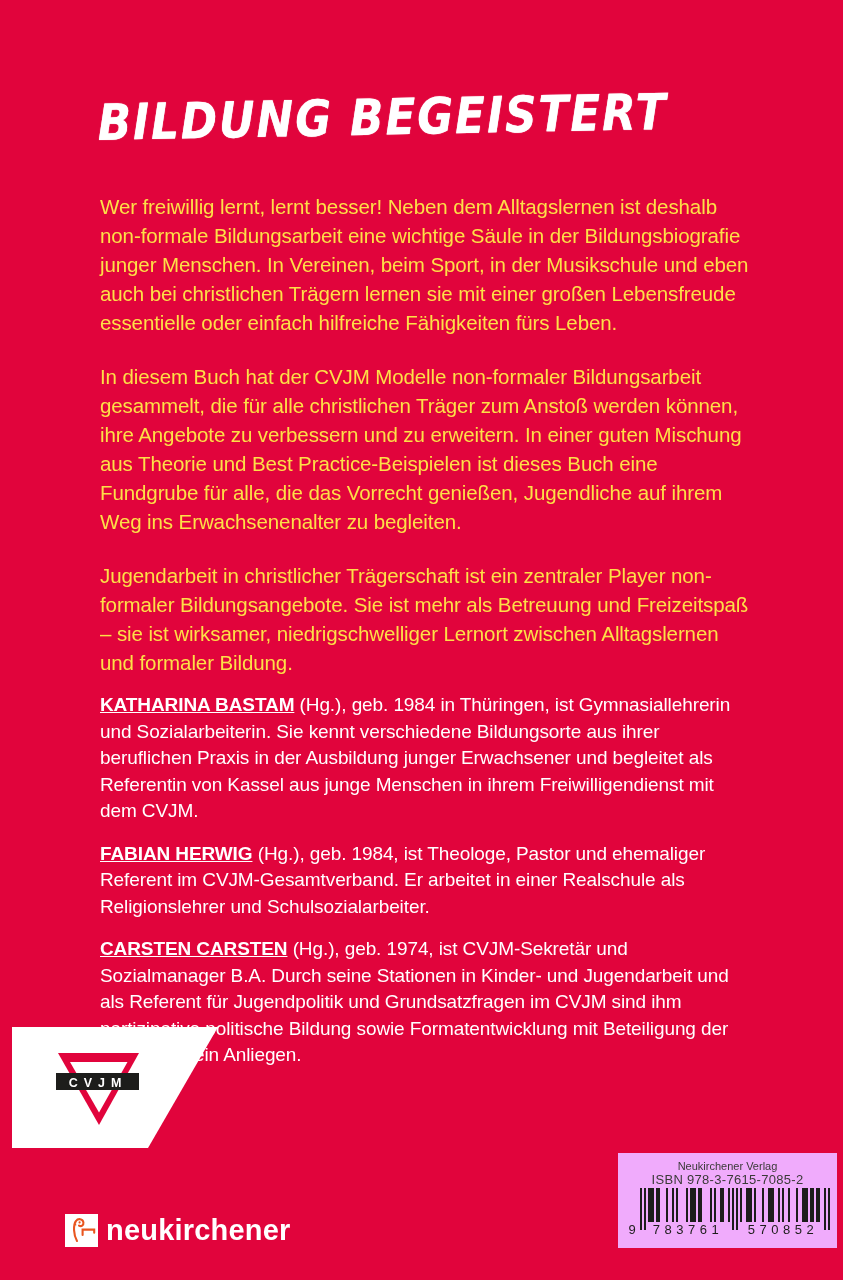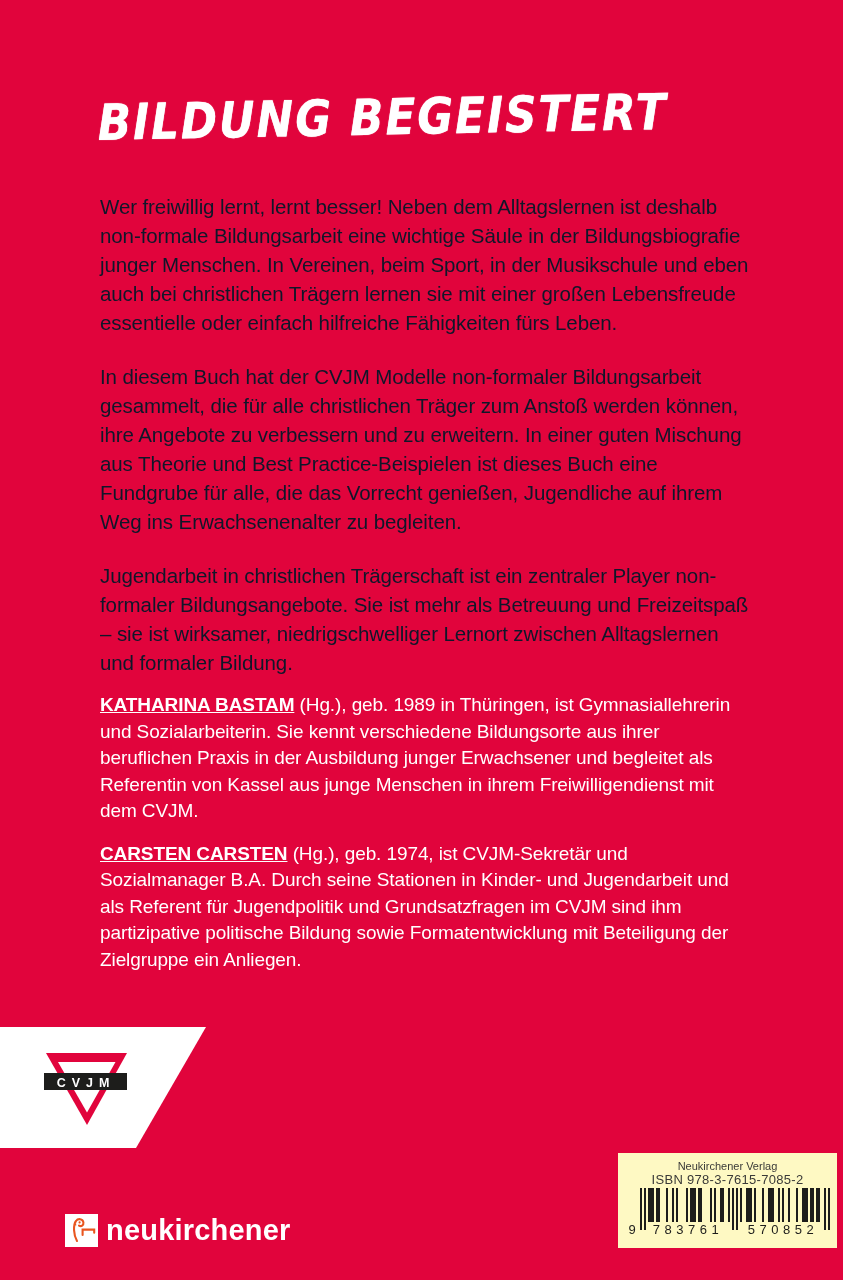--- a/index.html
+++ b/index.html
@@ -13,64 +13,65 @@
   .title{
     position:absolute;left:97px;top:94px;color:#ffffff;
     font-family:"DejaVu Sans",sans-serif;
     font-style:italic;font-weight:700;font-size:50px;letter-spacing:2px;
     transform:rotate(-1.1deg) scaleX(.88);transform-origin:left top;
     white-space:nowrap;
     text-shadow:0 0 1px #fff;
   }
   
   .body-text{
-    position:absolute;left:100px;top:192px;width:650px;color:#0f172a;
+    position:absolute;left:100px;top:192px;width:650px;color:#fde047;
     font-size:20.5px;line-height:29px;letter-spacing:-0.1px;
   }
   .body-text p{margin:0 0 25px 0;}
   
   .bios{
     position:absolute;left:100px;top:692px;width:648px;color:#ffffff;
     font-size:19px;line-height:26.5px;letter-spacing:-0.1px;
   }
   .bio{margin:0 0 16px 0;}
   .bio-name{font-weight:700;text-decoration:underline;}
   
-  .cvjm-shape{position:absolute;left:0;top:1027px;width:206px;height:121px;}
+  .cvjm-shape{position:absolute;left:12px;top:1027px;width:206px;height:121px;}
   
   .publisher{position:absolute;left:65px;top:1214px;display:flex;align-items:center;}
   .bird-square{width:33px;height:33px;background:#ffffff;flex:0 0 auto;}
   .publisher-name{
     color:#ffffff;font-size:29px;font-weight:700;letter-spacing:0.2px;
     margin-left:8px;line-height:33px;
   }
   
   .barcode-box{
     position:absolute;left:618px;top:1153px;width:219px;height:95px;
-    background:#fef9c3;text-align:center;color:#3a3a38;
+    background:#f0abfc;text-align:center;color:#3a3a38;
   }
   .bb-line1{font-size:11px;line-height:12px;margin-top:7px;}
   .bb-line2{font-size:13px;line-height:15px;letter-spacing:0.3px;}
   .bb-svg{display:block;margin:1px auto 0;}
 </style>
 </head>
 <body>
 
 <div class="cover">
 
   <div class="title">BILDUNG BEGEISTERT</div>
 
   <div class="body-text">
     <p>Wer freiwillig lernt, lernt besser! Neben dem Alltagslernen ist deshalb non-formale Bildungsarbeit eine wichtige Säule in der Bildungsbiografie junger Menschen. In Vereinen, beim Sport, in der Musikschule und eben auch bei christlichen Trägern lernen sie mit einer großen Lebensfreude essentielle oder einfach hilfreiche Fähigkeiten fürs Leben.</p>
     <p>In diesem Buch hat der CVJM Modelle non-formaler Bildungsarbeit gesammelt, die für alle christlichen Träger zum Anstoß werden können, ihre Angebote zu verbessern und zu erweitern. In einer guten Mischung aus Theorie und Best Practice-Beispielen ist dieses Buch eine Fundgrube für alle, die das Vorrecht genießen, Jugendliche auf ihrem Weg ins Erwachsenenalter zu begleiten.</p>
-    <p>Jugendarbeit in christlichen Trägerschaft ist ein zentraler Player non-formaler Bildungsangebote. Sie ist mehr als Betreuung und Freizeitspaß – sie ist wirksamer, niedrigschwelliger Lernort zwischen Alltagslernen und formaler Bildung.</p>
+    <p>Jugendarbeit in christlicher Trägerschaft ist ein zentraler Player non-formaler Bildungsangebote. Sie ist mehr als Betreuung und Freizeitspaß – sie ist wirksamer, niedrigschwelliger Lernort zwischen Alltagslernen und formaler Bildung.</p>
   </div>
 
   <div class="bios">
-    <p class="bio"><span class="bio-name">KATHARINA BASTAM</span> <span>(Hg.), geb. 1989 in Thüringen, ist Gymnasiallehrerin und Sozialarbeiterin. Sie kennt verschiedene Bildungsorte aus ihrer beruflichen Praxis in der Ausbildung junger Erwachsener und begleitet als Referentin von Kassel aus junge Menschen in ihrem Freiwilligendienst mit dem CVJM.</span></p>
+    <p class="bio"><span class="bio-name">KATHARINA BASTAM</span> <span>(Hg.), geb. 1984 in Thüringen, ist Gymnasiallehrerin und Sozialarbeiterin. Sie kennt verschiedene Bildungsorte aus ihrer beruflichen Praxis in der Ausbildung junger Erwachsener und begleitet als Referentin von Kassel aus junge Menschen in ihrem Freiwilligendienst mit dem CVJM.</span></p>
+    <p class="bio"><span class="bio-name">FABIAN HERWIG</span> <span>(Hg.), geb. 1984, ist Theologe, Pastor und ehemaliger Referent im CVJM-Gesamtverband. Er arbeitet in einer Realschule als Religionslehrer und Schulsozialarbeiter.</span></p>
     <p class="bio"><span class="bio-name">CARSTEN CARSTEN</span> <span>(Hg.), geb. 1974, ist CVJM-Sekretär und Sozialmanager B.A. Durch seine Stationen in Kinder- und Jugendarbeit und als Referent für Jugendpolitik und Grundsatzfragen im CVJM sind ihm partizipative politische Bildung sowie Formatentwicklung mit Beteiligung der Zielgruppe ein Anliegen.</span></p>
   </div>
 
   <div class="cvjm-shape">
     <svg width="206" height="121" viewBox="0 0 206 121">
       <polygon points="0,0 206,0 136,121 0,121" fill="#ffffff"></polygon>
       <polygon points="46,26 127,26 87,98" fill="#e1043c"></polygon>
       <polygon points="58,35 115.5,35 87,85.5" fill="#ffffff"></polygon>
       <rect x="44" y="46" width="83" height="17" fill="#1d1d1b"></rect>
       <text x="86" y="59.5" text-anchor="middle" fill="#ffffff" font-family="Liberation Sans, sans-serif" font-size="12.5" font-weight="700" letter-spacing="6">CVJM</text>

